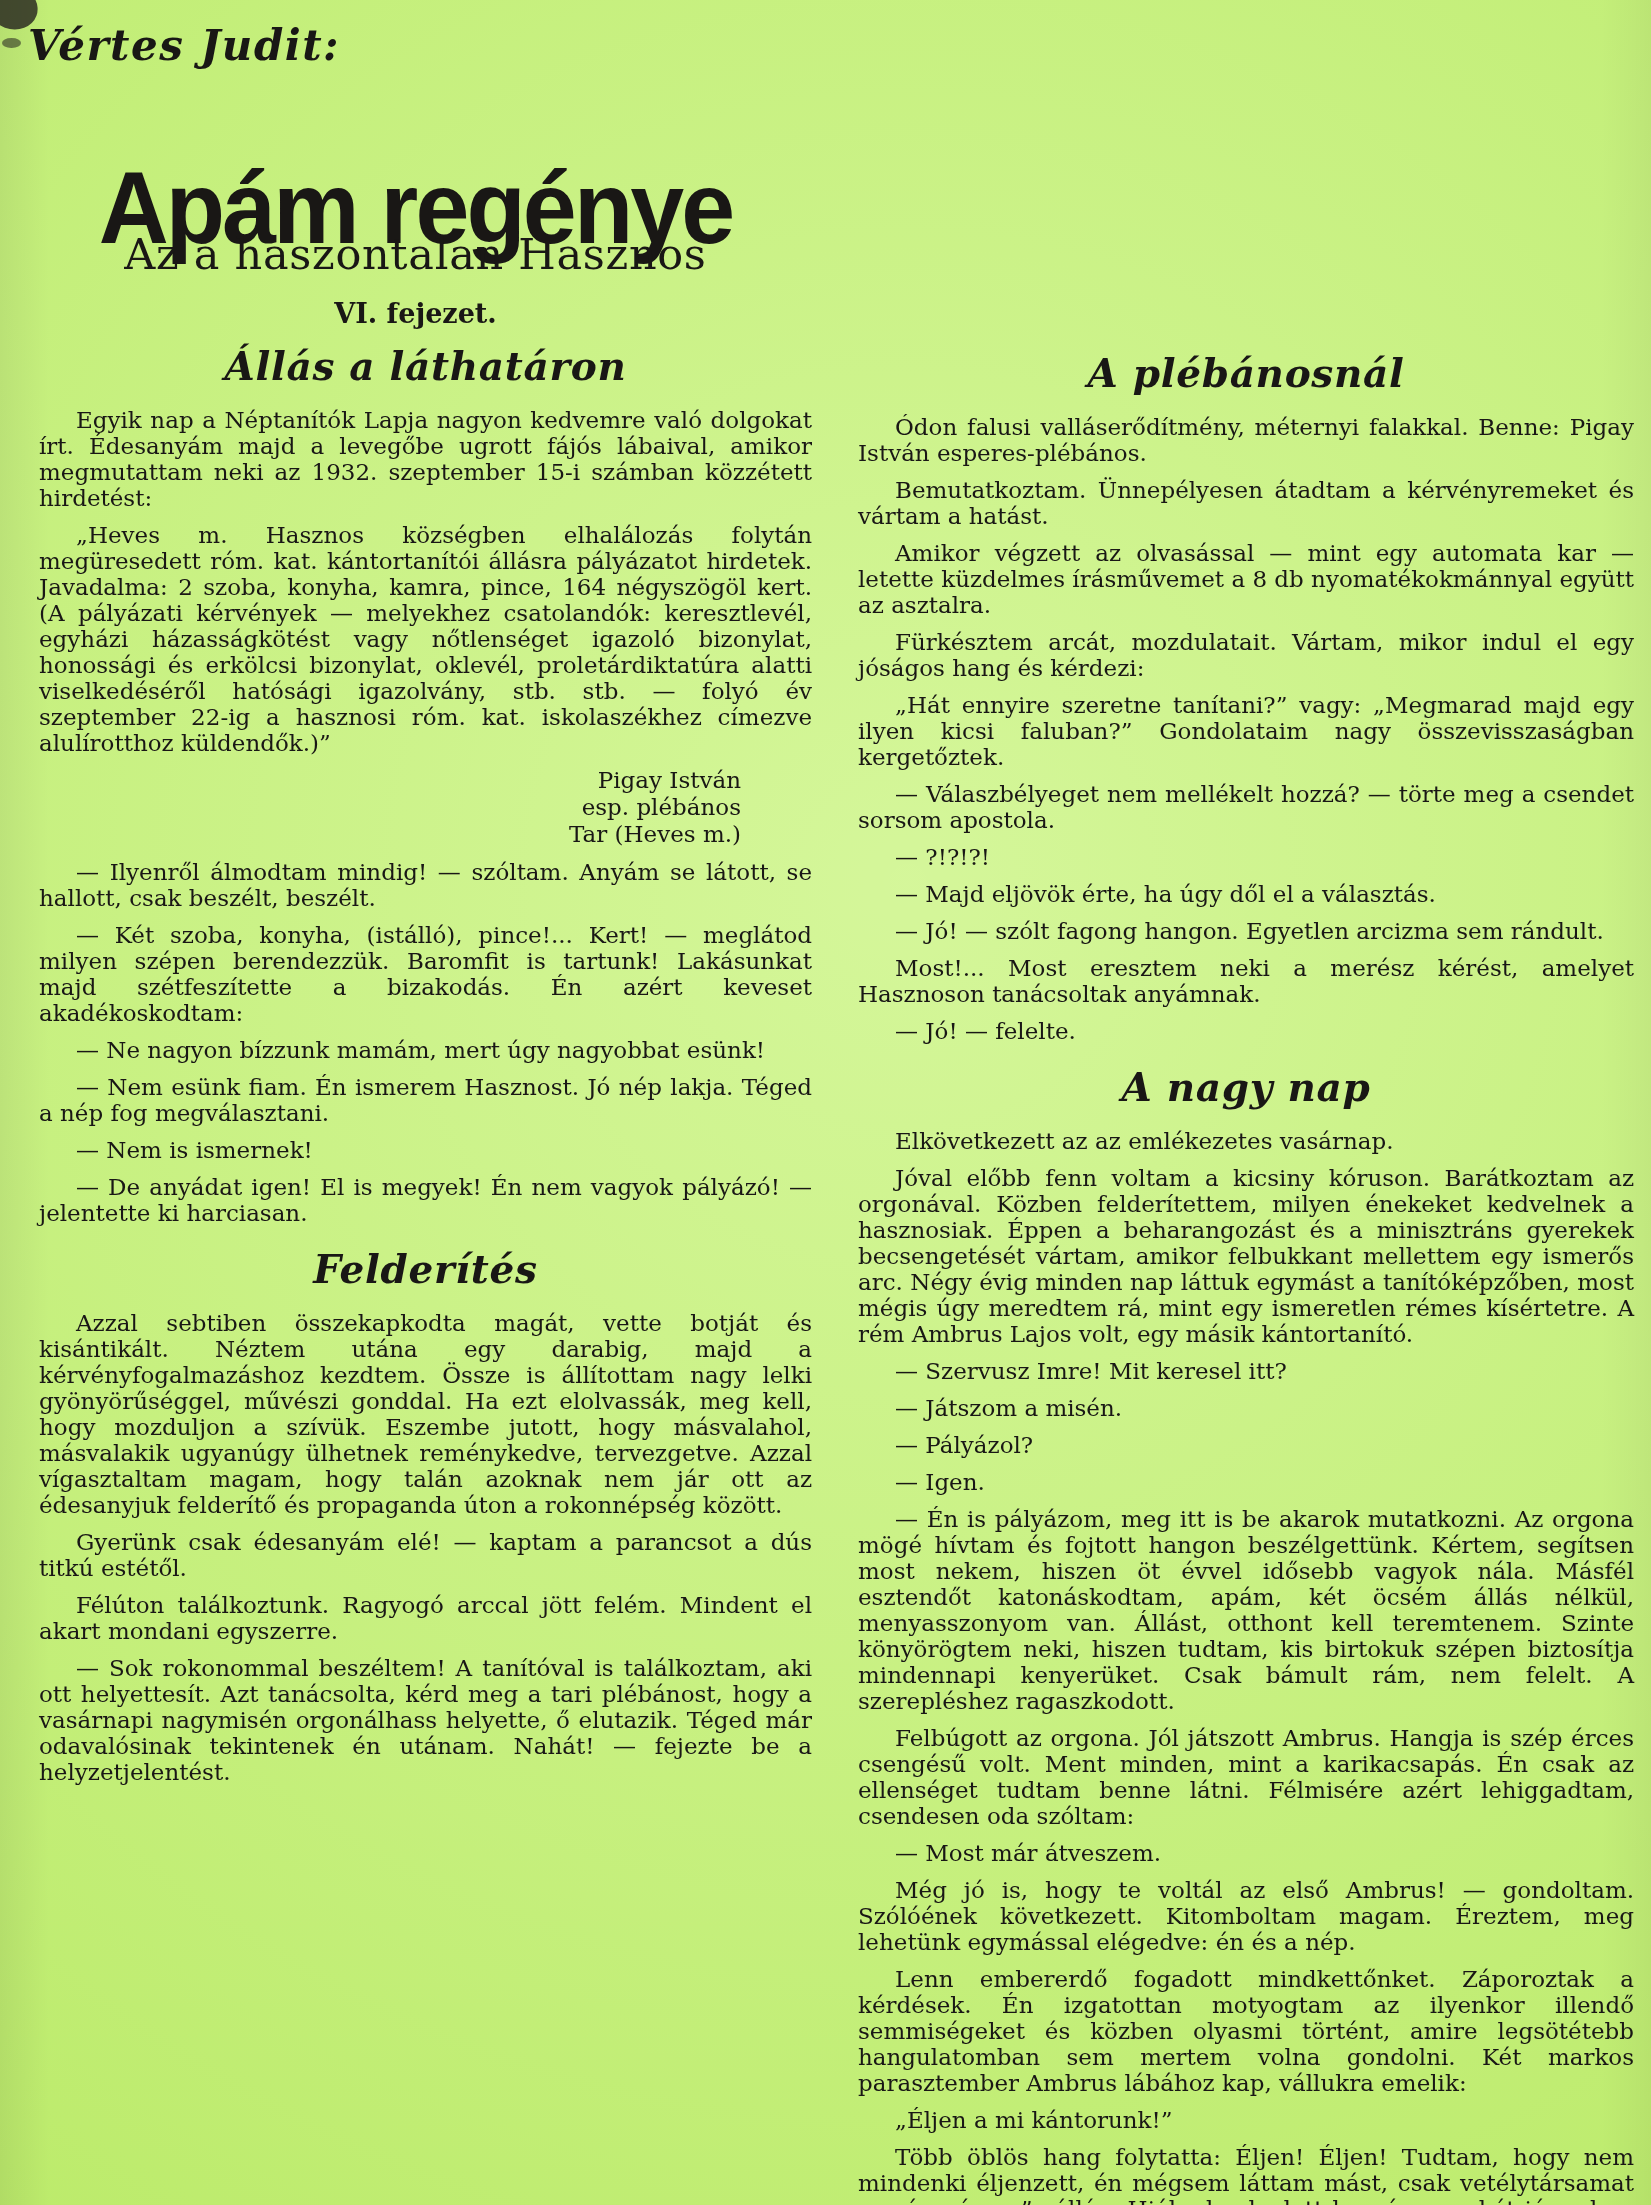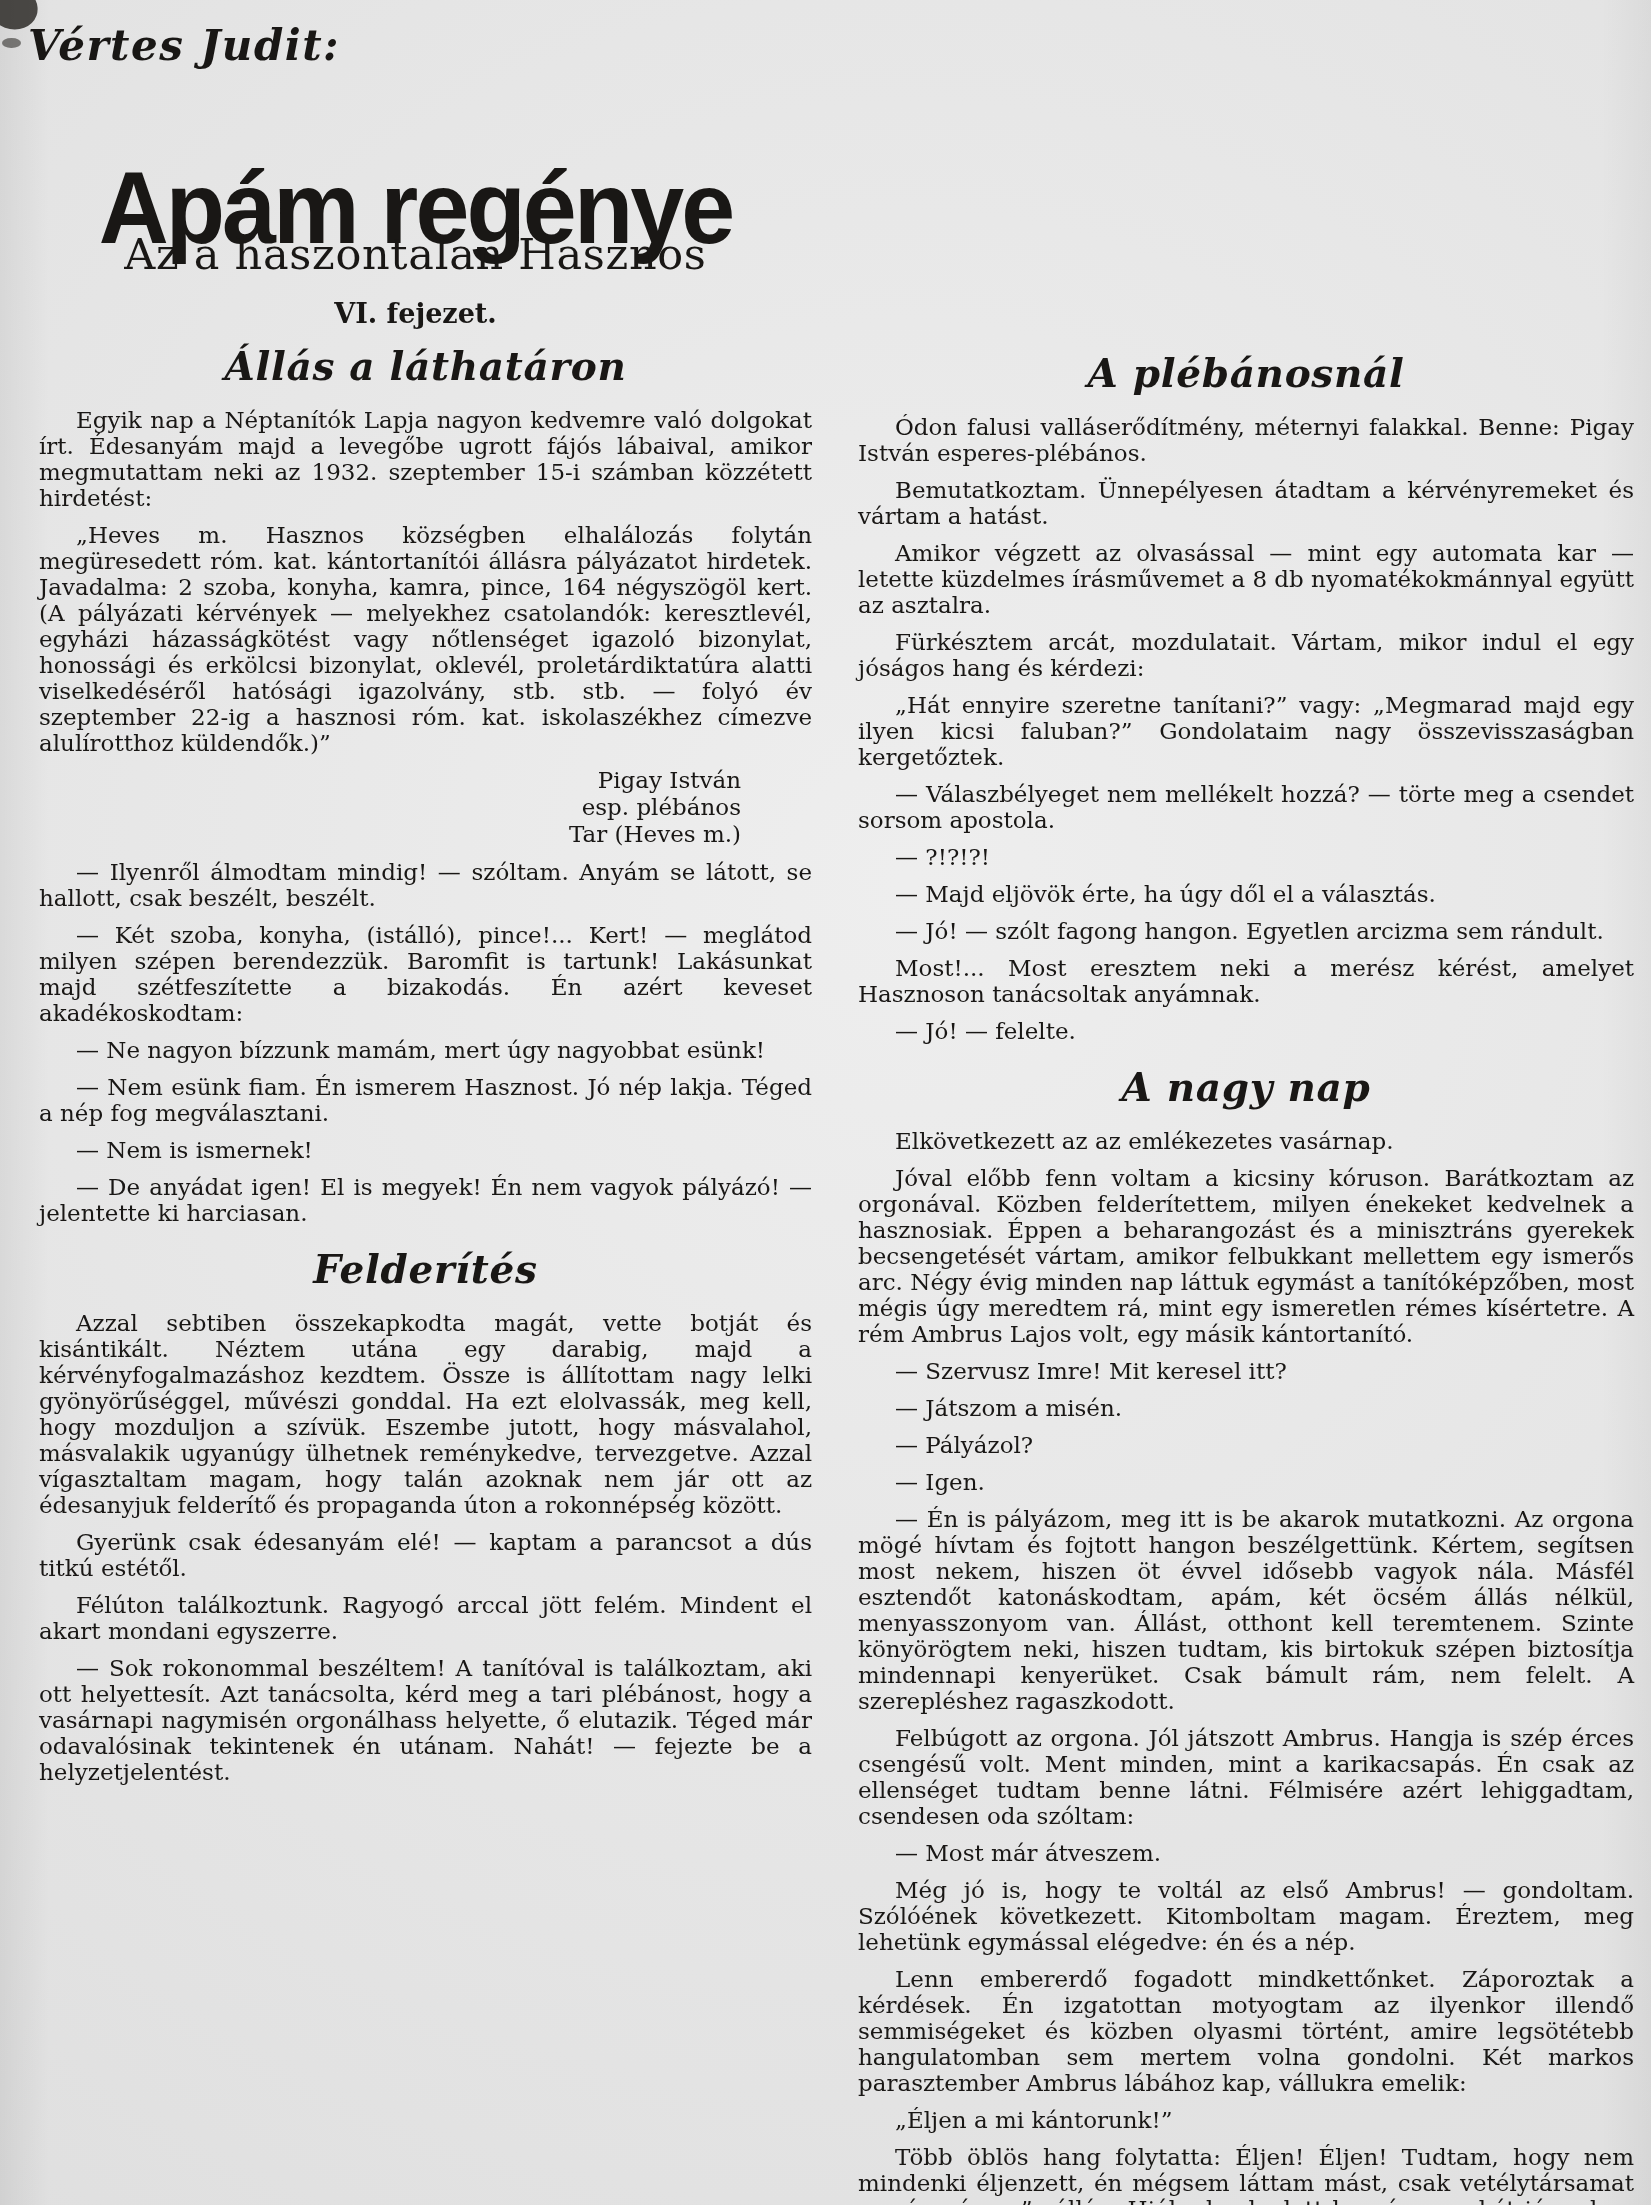--- a/index.html
+++ b/index.html
@@ -1,19 +1,19 @@
 <!DOCTYPE html>
 <html lang="hu" style="font-size:11.8px"><head>
 <meta charset="utf-8">
 <style>
   html,body{margin:0;padding:0;background:#d8d5cf;}
   .page{
     position:relative;
     width:1651px;height:2205px;
-    background:#e5e5e5;
+    background:#bef264;
     color:#191715;
     font-family:"DejaVu Serif","Liberation Serif",serif;
     overflow:hidden;
   }
   
   .page::before{
     content:"";position:absolute;inset:0;pointer-events:none;
     background:
       radial-gradient(ellipse 120% 90% at 55% 40%, rgba(255,255,255,.35), rgba(0,0,0,.04)),
       linear-gradient(90deg, rgba(0,0,0,.07), rgba(0,0,0,0) 3%, rgba(0,0,0,0) 97%, rgba(0,0,0,.05));

